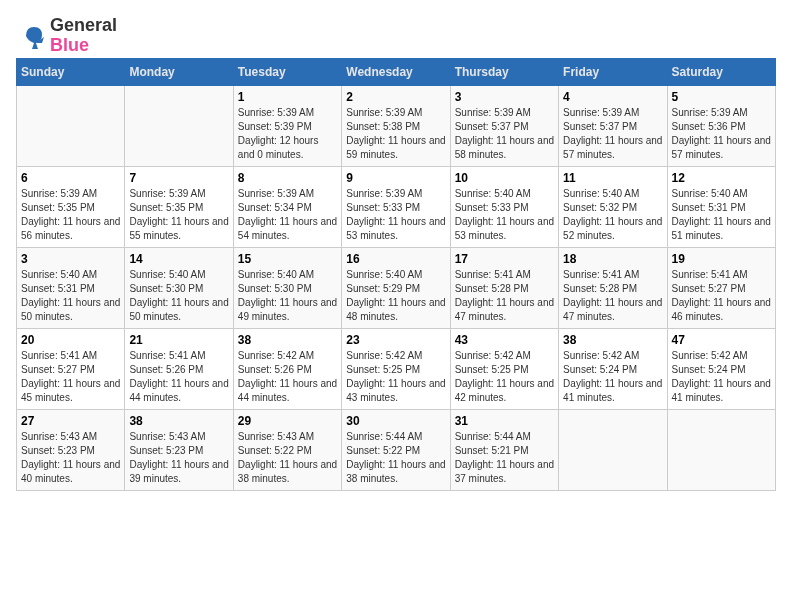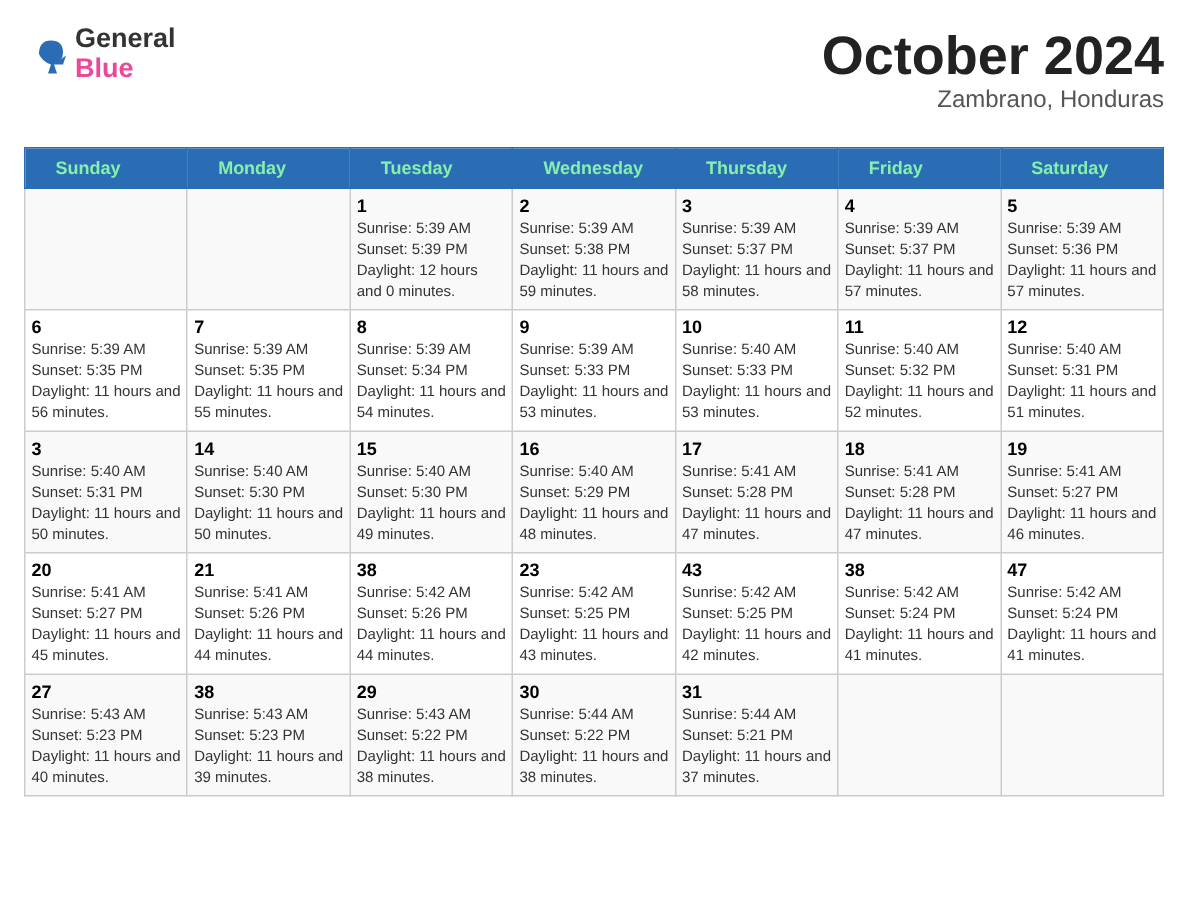--- a/index.html
+++ b/index.html
@@ -7,21 +7,21 @@
       font-family: Arial, sans-serif;
       background: #fff;
       width: 792px;
       min-height: 612px;
       padding: 16px;
     }
     .header {
       display: flex;
       justify-content: space-between;
       align-items: flex-start;
-      margin-bottom: 22px;
+      margin-bottom: 2px;
     }
     .logo {
       display: flex;
       align-items: center;
     }
     .logo-text {
       display: flex;
       flex-direction: column;
       font-size: 18px;
       font-weight: bold;
@@ -46,22 +46,22 @@
       font-size: 16px;
       color: #555;
     }
     table {
       width: 100%;
       border-collapse: collapse;
       font-size: 11px;
     }
     thead tr th {
       background: #2a6db5;
-      color: #86efac;
-      padding: 6px 20px;
+      color: #e5e5e5;
+      padding: 6px 4px;
       text-align: left;
       font-size: 12px;
       border: 1px solid #2a6db5;
     }
     tbody tr td {
       border: 1px solid #ccc;
       vertical-align: top;
       padding: 4px;
       width: calc(100% / 7);
       min-height: 80px;
@@ -95,24 +95,20 @@
   <div class="logo">
     <svg class="logo-icon" viewBox="0 0 30 30">
       <path d="M10 15 Q10 6 18 6 Q26 6 26 14 Q26 20 20 22 L22 28 L16 28 L18 22 Q12 20 10 15Z" fill="#2a6db5"></path>
       <path d="M20 22 L28 16 L26 22Z" fill="#2a6db5"></path>
     </svg>
     <div class="logo-text">
       <span class="logo-general">General</span>
       <span class="logo-blue">Blue</span>
     </div>
   </div>
-  <div class="title-block">
-    <div class="month-title">October 2024</div>
-    <div class="location-title">Zambrano, Honduras</div>
-  </div>
 </div>
 
 <table>
   <thead>
     <tr>
     <th>Sunday</th>
         <th>Monday</th>
         <th>Tuesday</th>
         <th>Wednesday</th>
         <th>Thursday</th>

